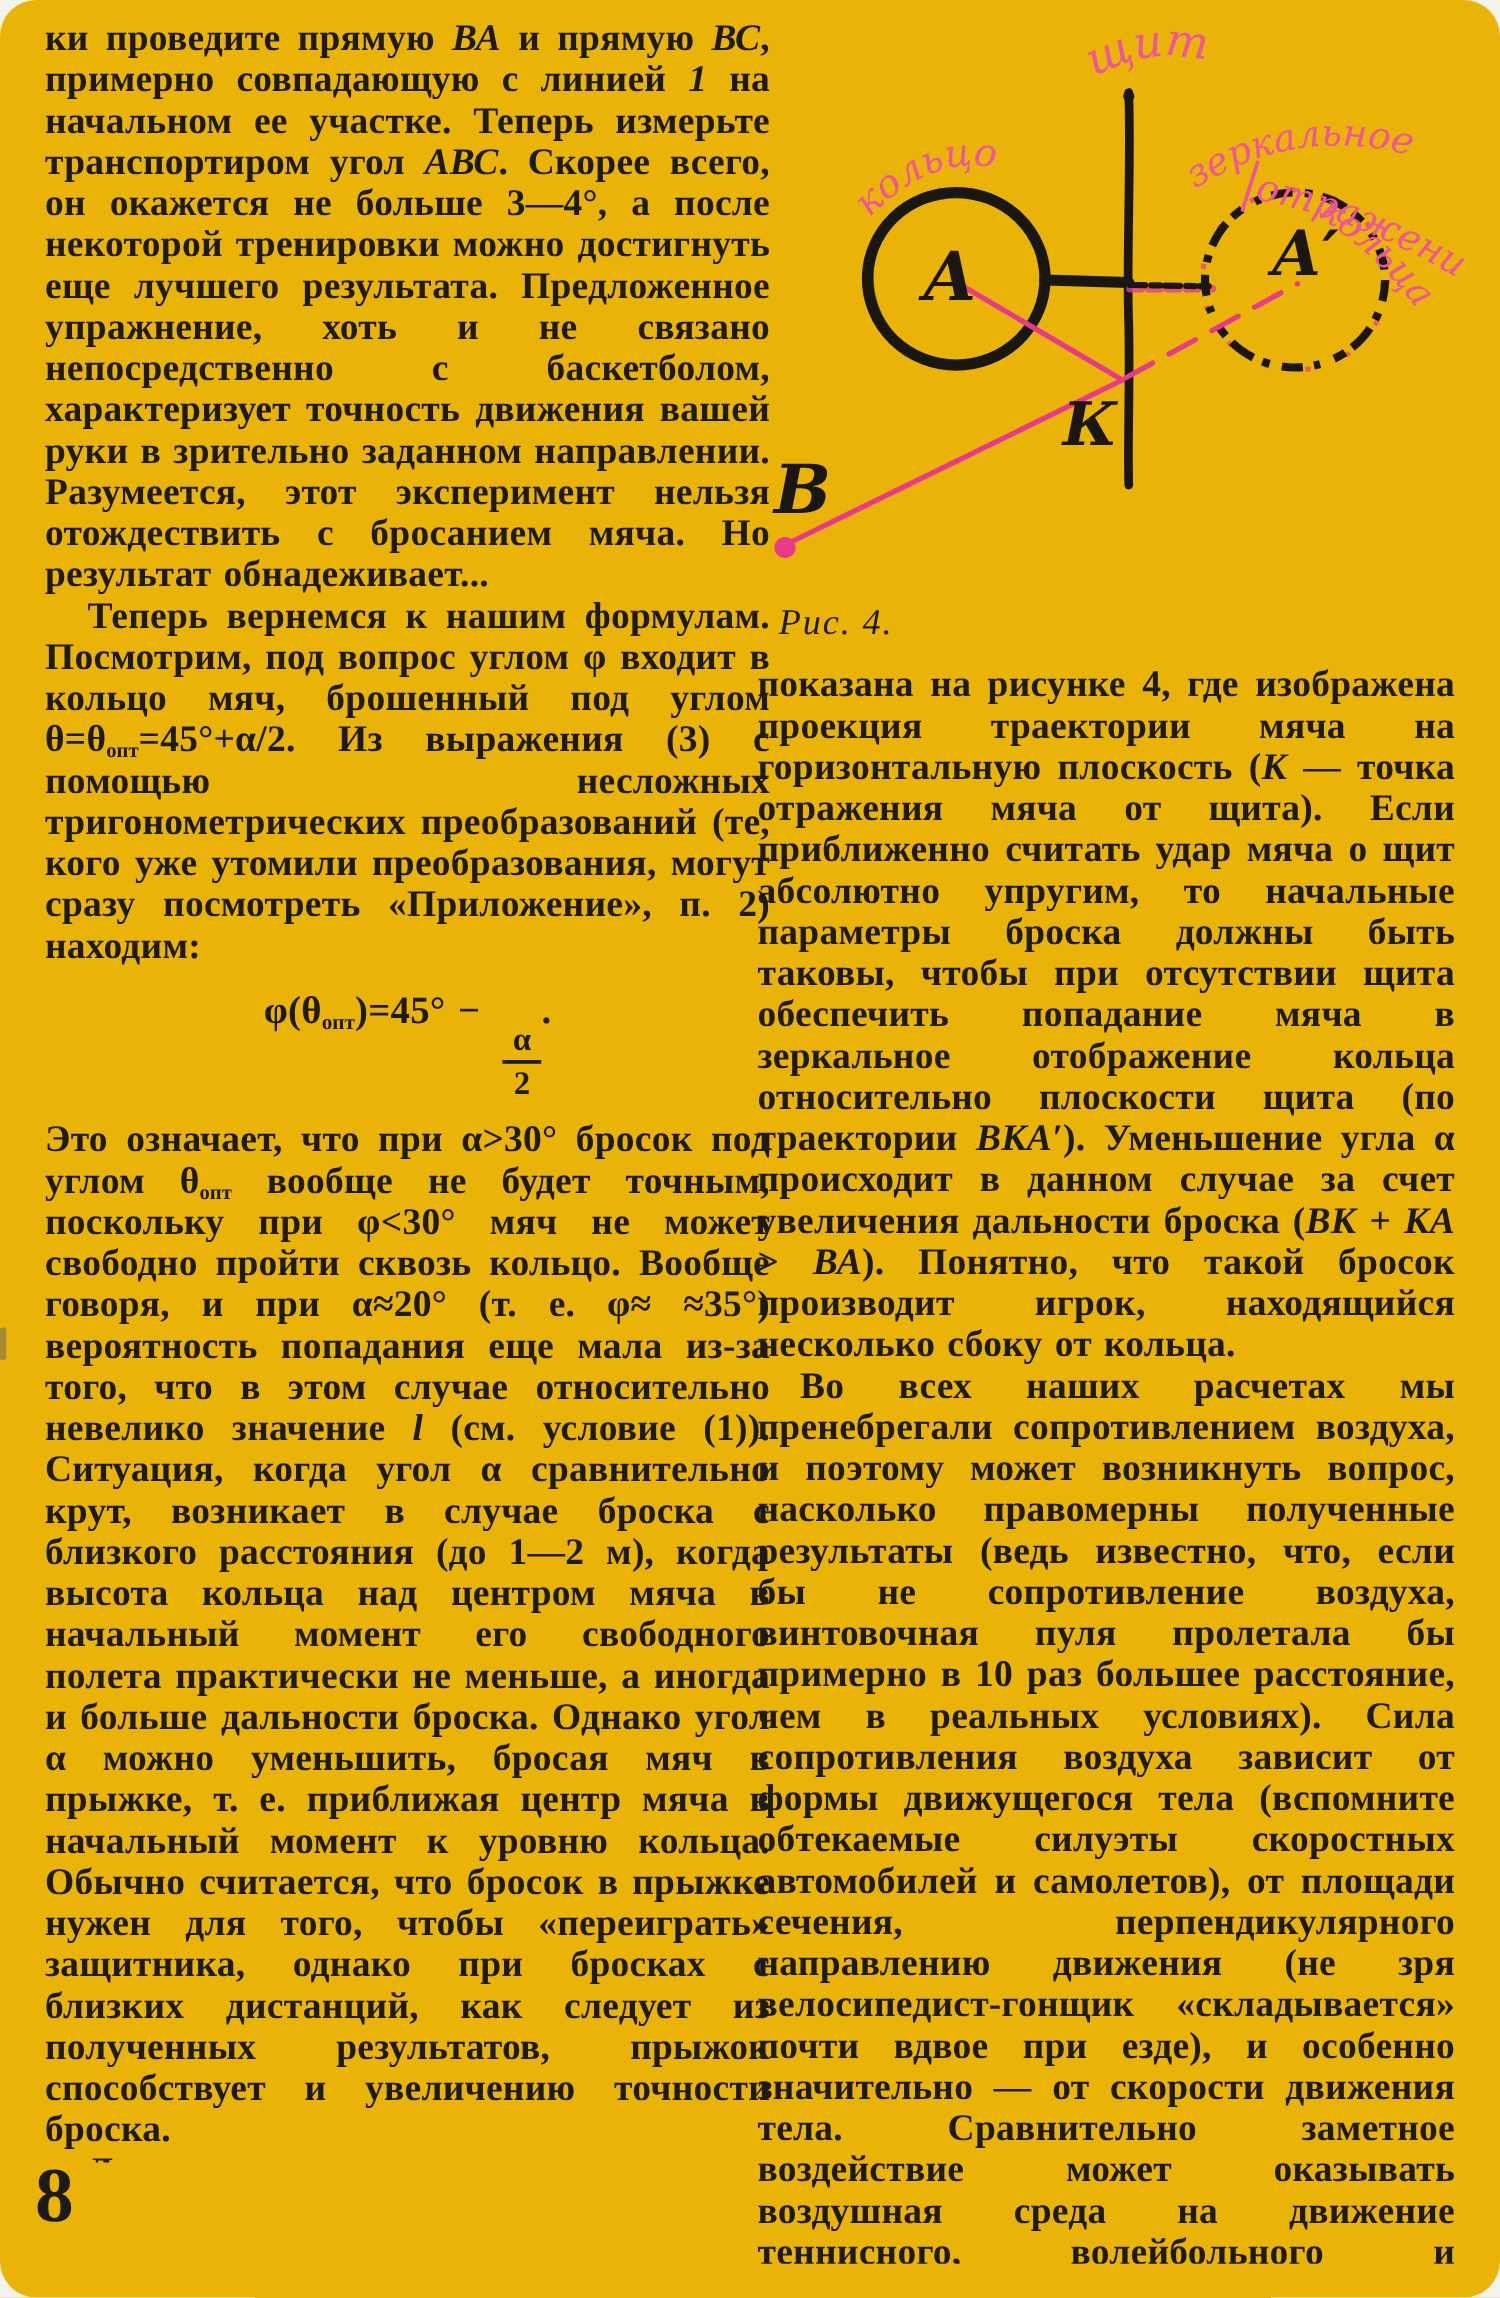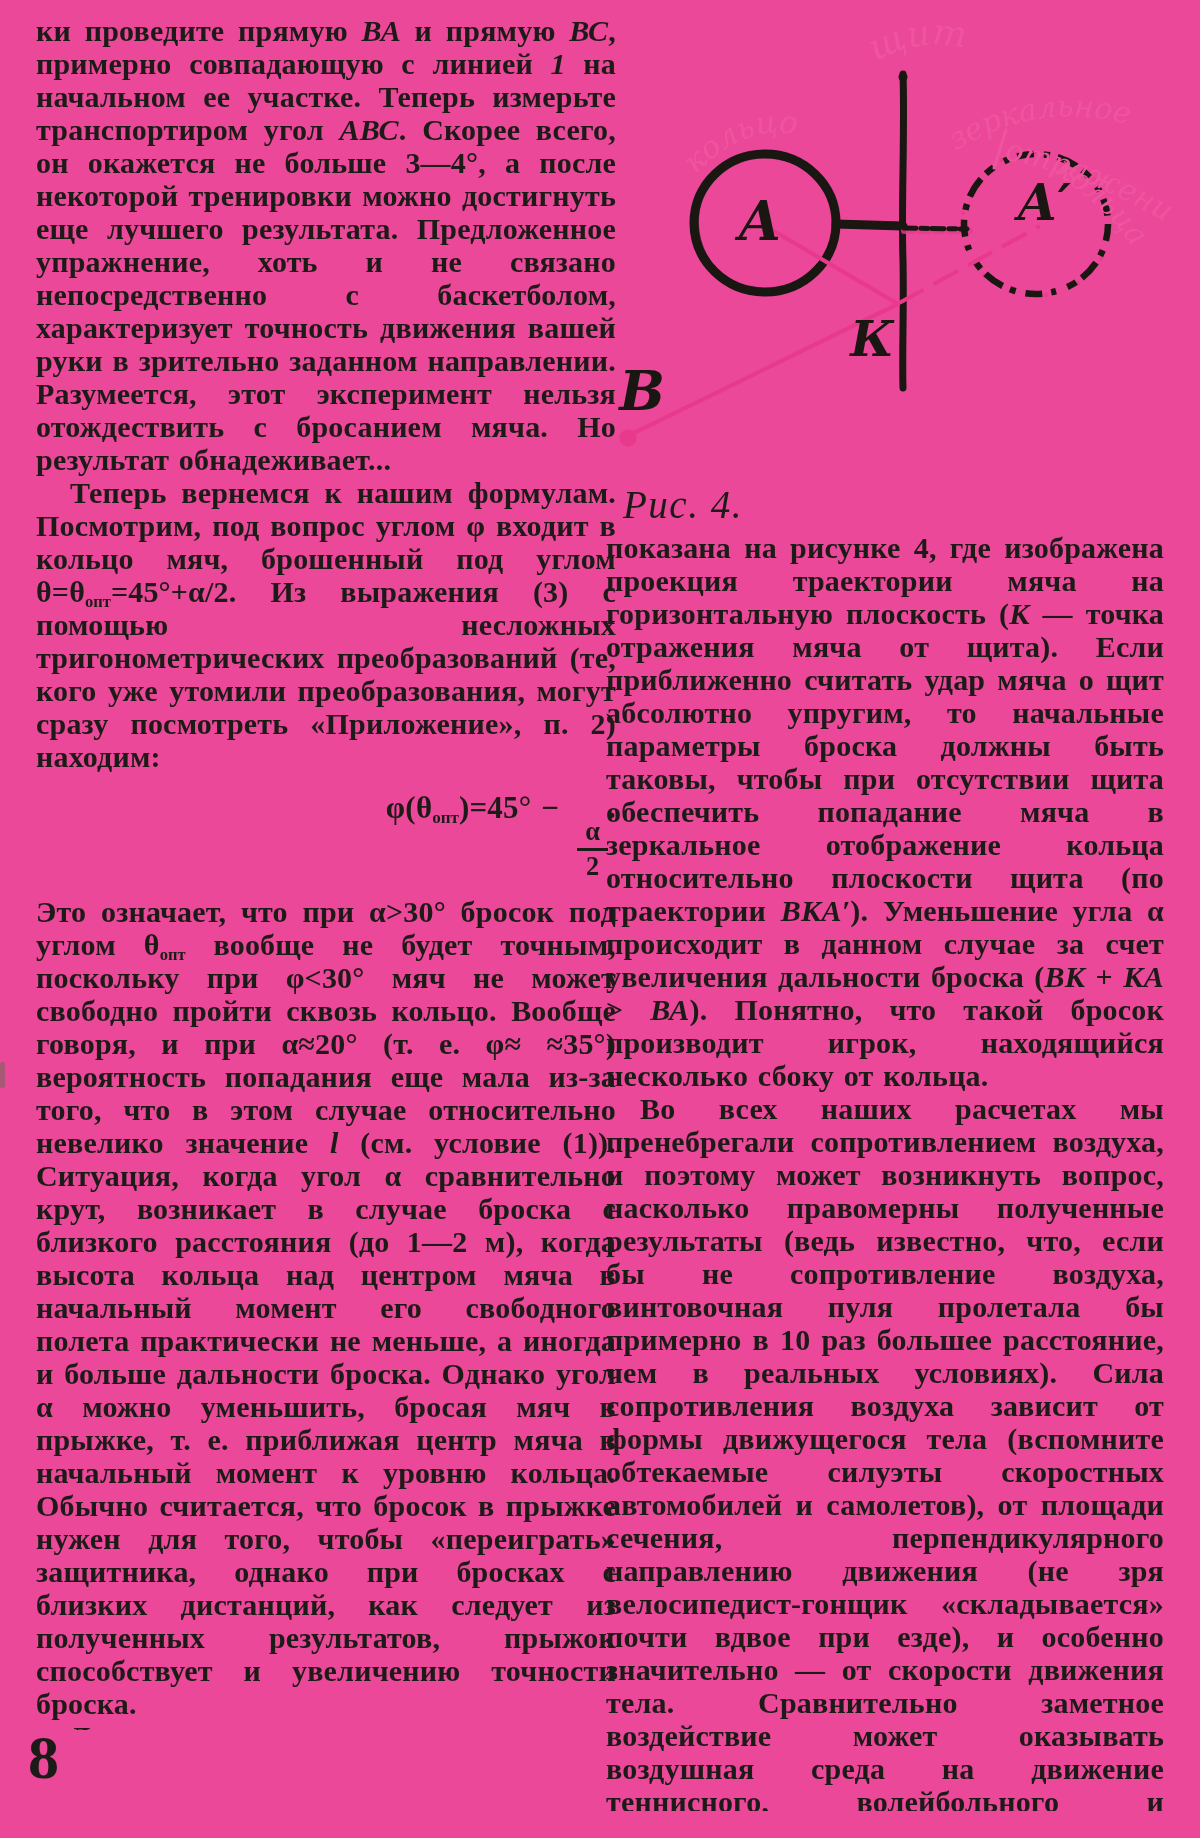--- a/index.html
+++ b/index.html
@@ -1,44 +1,45 @@
 <!DOCTYPE html>
 <html lang="ru"><head>
 <meta charset="utf-8">
 <style>
   html,body{margin:0;padding:0;background:#f4f2ec;}
   .page{
     position:relative;width:1200px;height:1838px;overflow:hidden;
-    background:#ec4899;
+    background:#eab308;
     font-family:"Liberation Serif","DejaVu Serif",serif;
     color:#1d1b18;
+    border-radius:29px;
   }
   .col{
     position:absolute;text-align:justify;font-weight:bold;
     font-size:30px;line-height:33px;letter-spacing:.2px;word-spacing:2px;
   }
   .col-left{left:36px;top:14px;width:580px;height:1716px;overflow:hidden;}
   .col-right{left:606px;top:531px;width:558px;height:1280px;overflow:hidden;}
   p.para{margin:0;padding:0;}
   p.indent{text-indent:34px;}
   sub{font-size:.55em;line-height:0;vertical-align:-.3em;letter-spacing:0;}
   i{font-style:italic;}
   .formula{
-    text-align:right;font-size:31px;font-weight:bold;
+    text-align:center;font-size:31px;font-weight:bold;
     margin:18px 0 14px;line-height:1.1;
   }
   .frac{
     display:inline-flex;flex-direction:column;align-items:center;
     vertical-align:-.85em;line-height:1.05;font-size:.85em;margin-left:8px;
   }
   .frac .num{border-bottom:3px solid #1d1b18;padding:0 8px 2px;}
   .frac .den{padding-top:2px;}
   .figure-caption{
     position:absolute;left:623px;top:482px;
-    font-style:italic;font-weight:normal;font-size:39px;letter-spacing:1.5px;
+    font-style:italic;font-weight:normal;font-size:29px;letter-spacing:1.5px;
   }
   .page-number{
     position:absolute;left:28px;top:1726px;
     font-size:62px;font-weight:bold;line-height:1;
   }
   svg.figure{position:absolute;left:520px;top:0;width:680px;height:470px;}
   .hand{font-family:"DejaVu Serif",serif;font-style:italic;}
   .scriptlabel{font-family:"DejaVu Serif",serif;font-style:italic;font-weight:bold;}
   .scan-mark{
     position:absolute;left:0;top:1062px;width:5px;height:26px;

